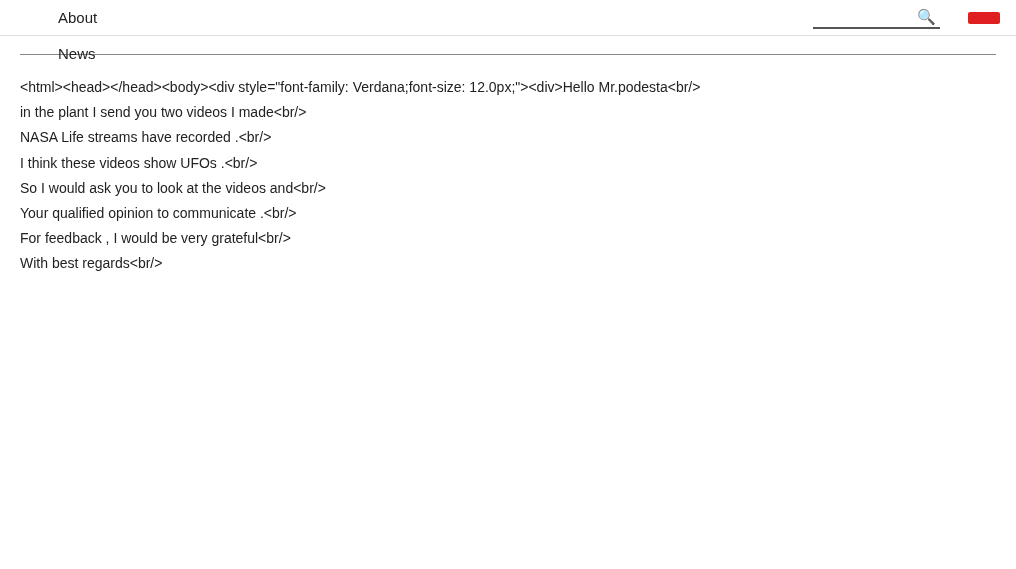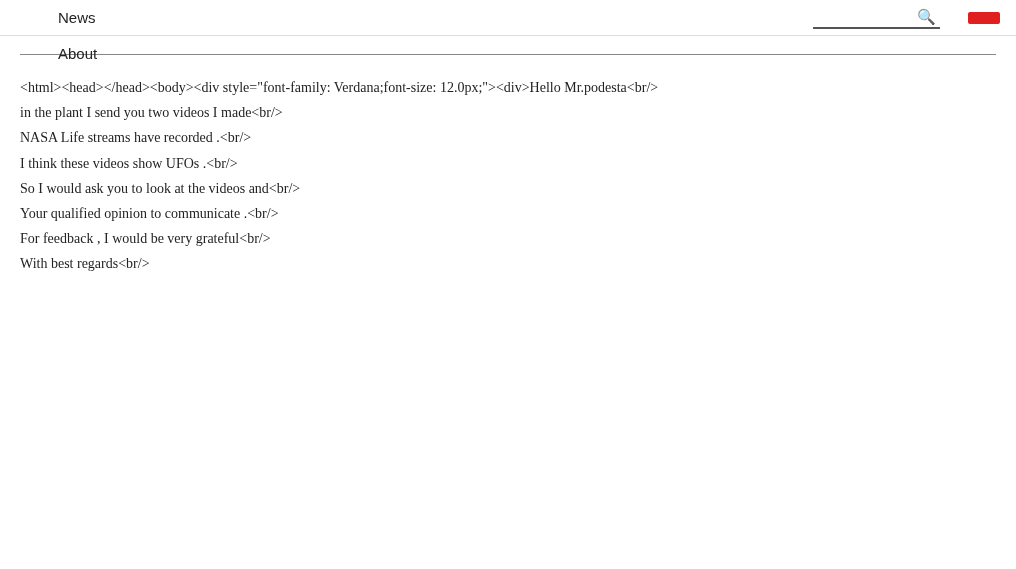--- a/index.html
+++ b/index.html
@@ -89,42 +89,42 @@
     .email-header {
       line-height: 1.8;
       margin-bottom: 4px;
     }
     .email-divider {
       border: none;
       border-top: 1px solid #888;
       margin: 6px 0 20px 0;
     }
     .email-body {
-      font-family: Liberation Serif, serif;
+      font-family: Liberation Sans, sans-serif;
       font-size: 14px;
       line-height: 1.8;
       white-space: pre-wrap;
     }
   </style>
 </head>
 <body>
 
 <nav class="navbar">
   <a class="navbar-brand" href="#">
     <span></span><span style="color:#222;"></span>
   </a>
   <ul class="nav-links">
     <li>
         <a href="#">Leaks</a>
       </li>
     <li>
-        <a href="#">News</a>
+        <a href="#">About</a>
       </li>
     <li>
-        <a href="#">About</a>
+        <a href="#">News</a>
       </li>
   </ul>
   <div class="nav-spacer"></div>
   <div class="search-container">
     <input class="search-input" type="text" style="">
     <button class="search-icon-btn">🔍</button>
   </div>
   <a href="#" class="shop-link"></a>
   <button class="donate-btn"></button>
 </nav>

